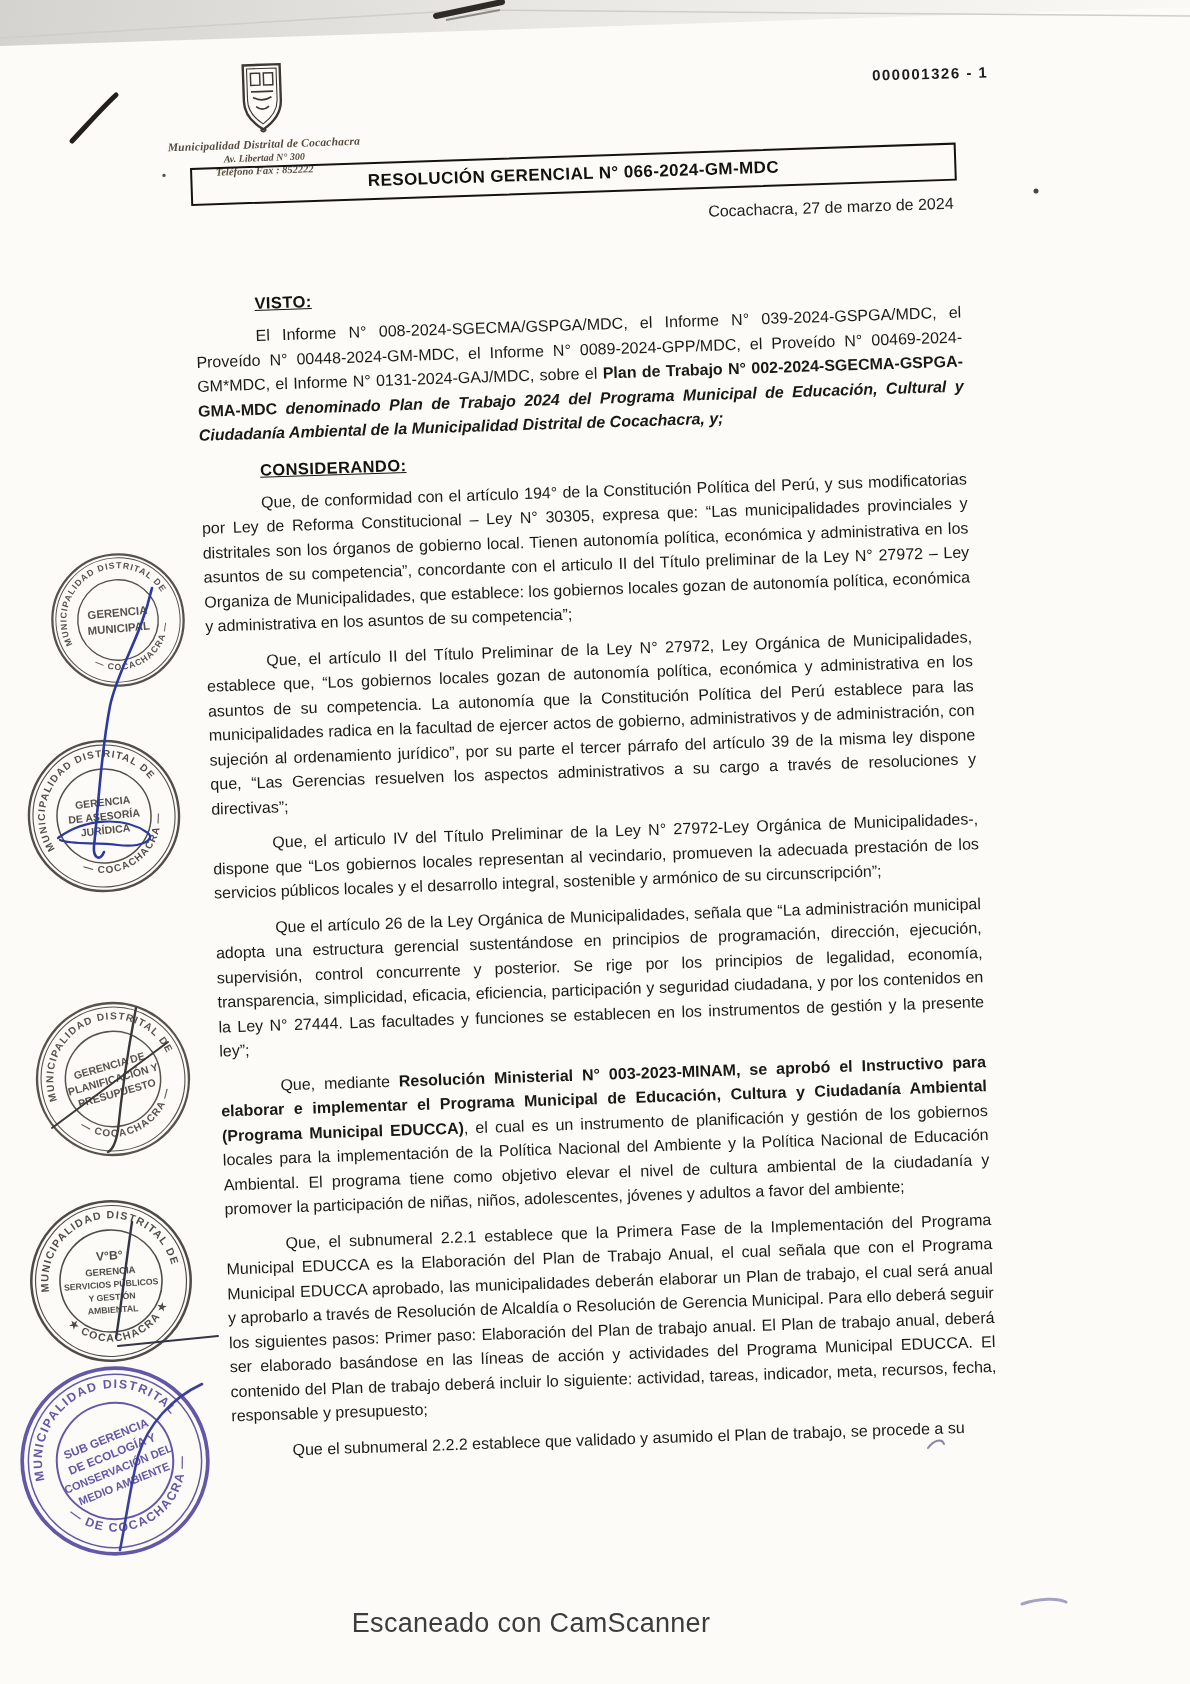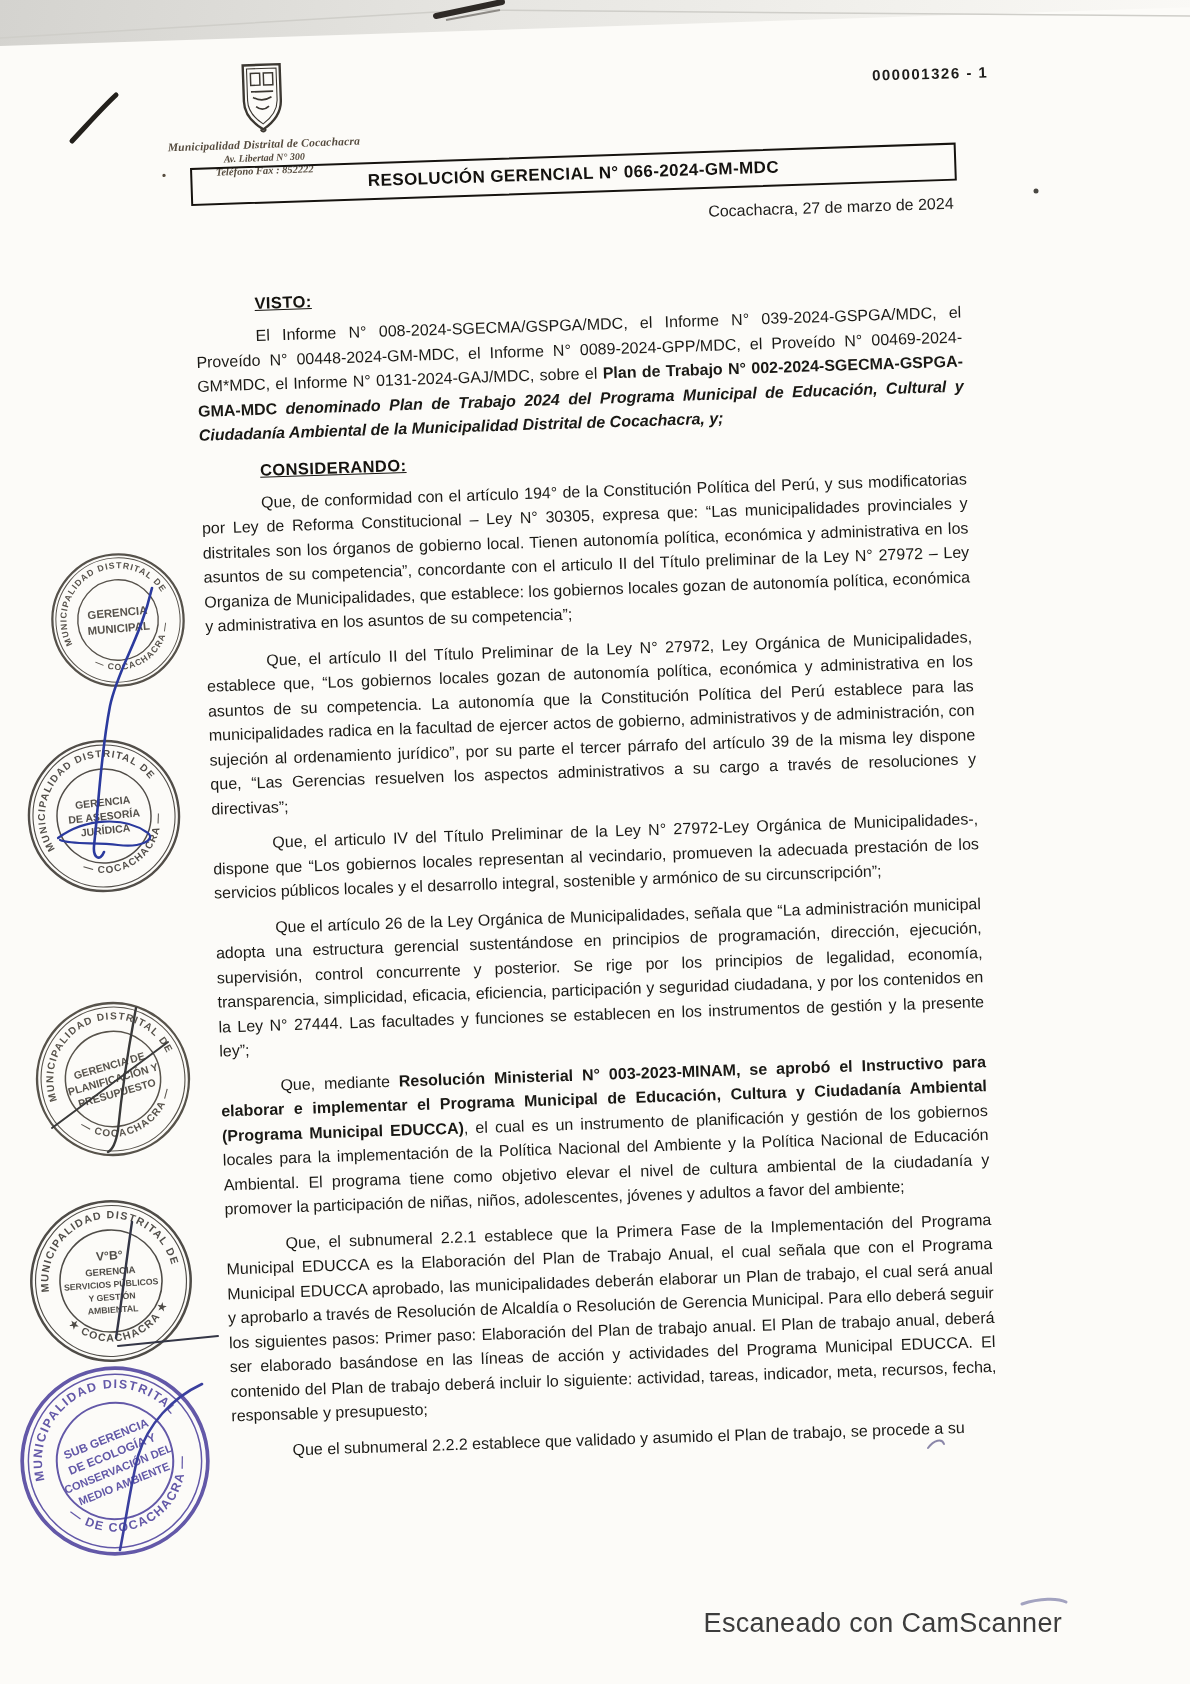--- a/index.html
+++ b/index.html
@@ -40,21 +40,21 @@
   .stamp .ring{fill:none;stroke:currentColor;}
   .stamp text{fill:currentColor;font-family:"Liberation Sans",sans-serif;font-weight:bold;}
   .stamp .arc{font-size:10px;letter-spacing:1.2px;}
   .stamp .ctr{text-anchor:middle;}
   .st-gm{left:48px;top:550px;color:#454039;transform:rotate(-5deg);}
   .st-aj{left:24px;top:736px;color:#403c37;transform:rotate(-6deg);}
   .st-pp{left:32px;top:998px;color:#464139;transform:rotate(-8deg);}
   .st-sp{left:26px;top:1196px;color:#3d3a35;transform:rotate(-4deg);}
   .st-ec{left:16px;top:1362px;color:#5b50a4;transform:rotate(-12deg);opacity:.95;}
 
-  .watermark{position:absolute;left:0;top:1608px;width:1062px;text-align:right;
+  .watermark{position:absolute;left:0;top:1608px;width:1062px;text-align:center;
         font-size:27px;color:#3c3c3c;letter-spacing:.3px;}
 </style>
 </head>
 <body>
 
 <div class="page">
 
   <div class="scan-top"></div>
 
   <div class="letterhead">

